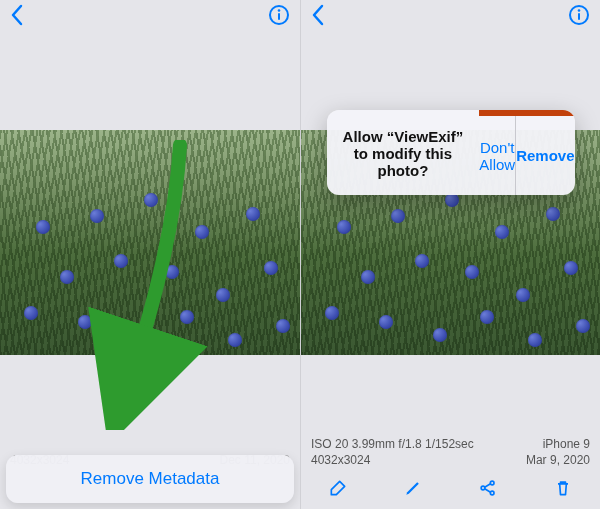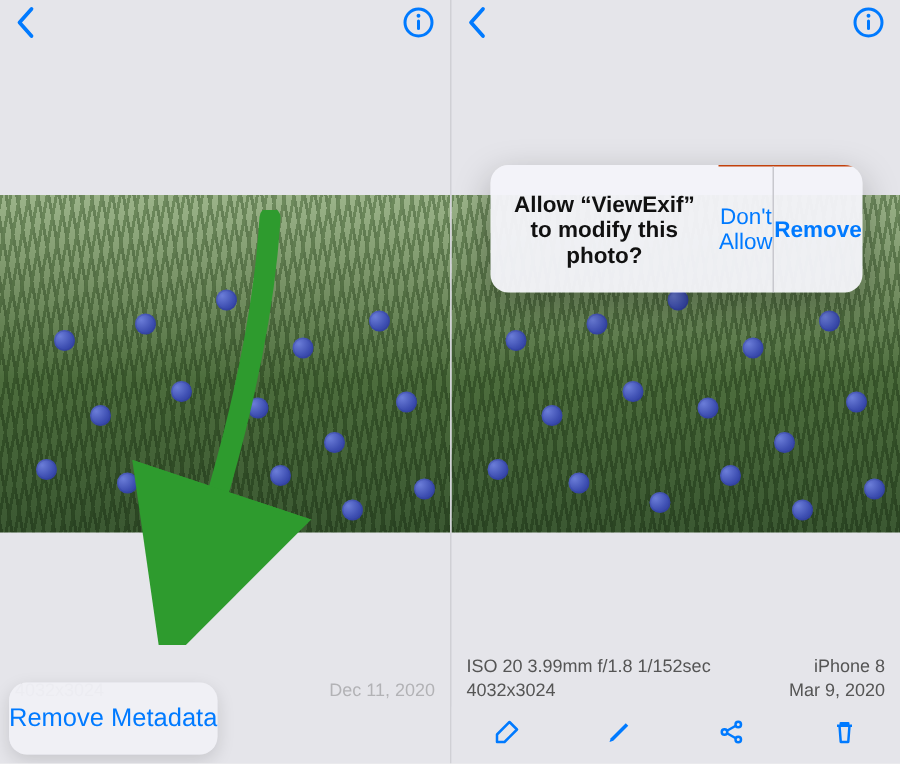--- a/index.html
+++ b/index.html
@@ -68,21 +68,21 @@
   
   .toolbar{
     position:absolute;left:0;right:0;bottom:0;height:38px;
     display:flex;justify-content:space-around;align-items:center;
     background:#e5e5ea;
   }
   .toolbar svg{width:20px;height:20px;}
   
   .sheet{
     position:absolute;left:6px;right:6px;bottom:6px;
-    display:flex;gap:8px;
+    display:flex;flex-direction:column;gap:8px;
   }
   .sheet .group{
     background:var(--sheet-bg);
     border-radius:12px;overflow:hidden;
     box-shadow:0 4px 12px #0002;
   }
   .sheet button{
     all:unset;display:block;width:100%;
     text-align:center;padding:14px 0;
     font-size:17px;color:var(--ios-blue);
@@ -101,21 +101,21 @@
     border-radius:12px;
     box-shadow:0 8px 24px #0004;
     overflow:hidden;
     display:flex;
   }
   .alert .msg{
     padding:18px 16px 16px;text-align:center;
     font-size:15px;font-weight:600;color:#111;
   }
   .alert .btns{
-    display:flex;border-top:1px solid #c2410c;
+    display:flex;border-top:6px solid #c2410c;
   }
   .alert .btns button{
     all:unset;flex:1;text-align:center;padding:11px 0;
     font-size:15px;color:var(--ios-blue);cursor:pointer;
   }
   .alert .btns button + button{border-left:1px solid #c8c8ce;font-weight:600;}
   
   .arrow{
     position:absolute;left:20px;top:140px;width:190px;height:290px;
     pointer-events:none;
@@ -215,21 +215,21 @@
       <div class="flower" style="left:76%;top:90%"></div>
         <div class="flower" style="left:92%;top:84%"></div>
     </div>
 
     <div class="meta">
       <div class="col">
         <span>ISO 20  3.99mm  f/1.8  1/152sec</span>
         <span>4032x3024</span>
       </div>
       <div class="col right">
-        <span>iPhone 8</span>
+        <span>iPhone 9</span>
         <span>Mar 9, 2020</span>
       </div>
     </div>
 
     <div class="toolbar">
       <span>
         <svg viewBox="0 0 24 24">
             <path d="M14 4l6 6-10 10H4v-6z" fill="none" stroke="#007aff" stroke-width="2" stroke-linejoin="round"></path>
           </svg>
       </span>

